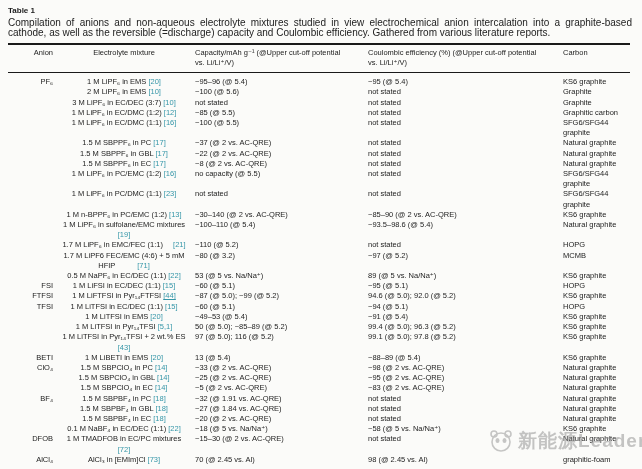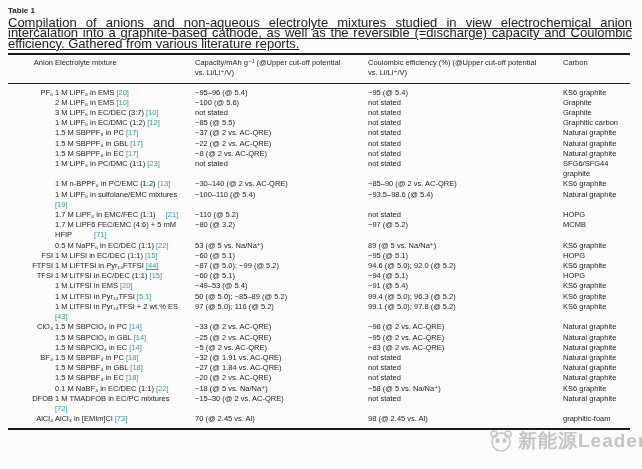--- a/index.html
+++ b/index.html
@@ -6,41 +6,41 @@
   body{
     width:642px;height:469px;
     background:#fbfbf9;
     color:#1c1c1c;
     font-family:"Liberation Sans","DejaVu Sans",sans-serif;
     position:relative;
     overflow:hidden;
   }
   .page{position:absolute;left:8px;top:6px;width:624px;}
   .table-label{font-weight:bold;font-size:8px;line-height:10px;margin-bottom:2px;}
-  .caption{font-size:13px;line-height:10.4px;text-align:justify;margin-bottom:4px;color:#222;text-decoration:underline;}
+  .caption{font-size:10px;line-height:10.4px;text-align:justify;margin-bottom:4px;color:#222;}
   table{
     border-collapse:collapse;
     table-layout:fixed;
     width:622px;
     font-size:7.5px;
     line-height:10.2px;
     border-bottom:2px solid #1a1a1a;
   }
   thead{border-top:2px solid #1a1a1a;border-bottom:1.4px solid #1a1a1a;}
   th{
     text-align:left;font-weight:normal;vertical-align:top;
     padding:3px 2px 4px 0;white-space:pre;font-size:7.5px;
   }
   td{
     vertical-align:top;padding:0 2px 0 0;white-space:pre;
   }
   tbody tr:first-child td{padding-top:4px;}
   tbody tr:last-child td{padding-bottom:4px;}
   .col-anion{width:47px;text-align:right;}
-  .col-electrolyte{width:140px;}
+  .col-electrolyte{width:140px;text-align:center;}
   .col-capacity{width:173px;}
   .col-ce{width:195px;}
   .col-carbon{width:67px;}
   th.col-anion, td.col-anion{padding-left:6px;}
   .ref{color:#3596a8;}
   .watermark{
     position:absolute;left:478px;top:420px;
     display:flex;align-items:center;gap:2px;
     color:rgba(150,150,150,0.55);
     font-size:19px;font-weight:bold;letter-spacing:1px;
@@ -98,38 +98,54 @@
         </tr>
         <tr>
           <td class="col-anion"></td>
           <td class="col-electrolyte">1 M LiPF₆ in EC/DMC (1:2) <span class="ref" style="color: rgb(53, 150, 168);">[12]</span></td>
           <td class="col-capacity">~85 (@ 5.5)</td>
           <td class="col-ce">not stated</td>
           <td class="col-carbon">Graphitic carbon</td>
         </tr>
         <tr>
           <td class="col-anion"></td>
+          <td class="col-electrolyte">1 M LiPF₆ in EC/DMC (1:1) <span class="ref" style="color: rgb(53, 150, 168);">[16]</span></td>
+          <td class="col-capacity">~100 (@ 5.5)</td>
+          <td class="col-ce">not stated</td>
+          <td class="col-carbon">SFG6/SFG44
+graphite</td>
+        </tr>
+        <tr>
+          <td class="col-anion"></td>
           <td class="col-electrolyte">1.5 M SBPPF₆ in PC <span class="ref" style="color: rgb(53, 150, 168);">[17]</span></td>
           <td class="col-capacity">~37 (@ 2 vs. AC-QRE)</td>
           <td class="col-ce">not stated</td>
           <td class="col-carbon">Natural graphite</td>
         </tr>
         <tr>
           <td class="col-anion"></td>
           <td class="col-electrolyte">1.5 M SBPPF₆ in GBL <span class="ref" style="color: rgb(53, 150, 168);">[17]</span></td>
           <td class="col-capacity">~22 (@ 2 vs. AC-QRE)</td>
           <td class="col-ce">not stated</td>
           <td class="col-carbon">Natural graphite</td>
         </tr>
         <tr>
           <td class="col-anion"></td>
           <td class="col-electrolyte">1.5 M SBPPF₆ in EC <span class="ref" style="color: rgb(53, 150, 168);">[17]</span></td>
           <td class="col-capacity">~8 (@ 2 vs. AC-QRE)</td>
           <td class="col-ce">not stated</td>
           <td class="col-carbon">Natural graphite</td>
+        </tr>
+        <tr>
+          <td class="col-anion"></td>
+          <td class="col-electrolyte">1 M LiPF₆ in PC/EMC (1:2) <span class="ref" style="color: rgb(53, 150, 168);">[16]</span></td>
+          <td class="col-capacity">no capacity (@ 5.5)</td>
+          <td class="col-ce">not stated</td>
+          <td class="col-carbon">SFG6/SFG44
+graphite</td>
         </tr>
         <tr>
           <td class="col-anion"></td>
           <td class="col-electrolyte">1 M LiPF₆ in PC/DMC (1:1) <span class="ref" style="color: rgb(53, 150, 168);">[23]</span></td>
           <td class="col-capacity">not stated</td>
           <td class="col-ce">not stated</td>
           <td class="col-carbon">SFG6/SFG44
 graphite</td>
         </tr>
         <tr>
@@ -203,20 +219,27 @@
           <td class="col-capacity">50 (@ 5.0); ~85–89 (@ 5.2)</td>
           <td class="col-ce">99.4 (@ 5.0); 96.3 (@ 5.2)</td>
           <td class="col-carbon">KS6 graphite</td>
         </tr>
         <tr>
           <td class="col-anion"></td>
           <td class="col-electrolyte">1 M LiTFSI in Pyr₁₄TFSI + 2 wt.% ES
 <span class="ref" style="color: rgb(53, 150, 168);">[43]</span></td>
           <td class="col-capacity">97 (@ 5.0); 116 (@ 5.2)</td>
           <td class="col-ce">99.1 (@ 5.0); 97.8 (@ 5.2)</td>
+          <td class="col-carbon">KS6 graphite</td>
+        </tr>
+        <tr>
+          <td class="col-anion">BETI</td>
+          <td class="col-electrolyte">1 M LiBETI in EMS <span class="ref" style="color: rgb(53, 150, 168);">[20]</span></td>
+          <td class="col-capacity">13 (@ 5.4)</td>
+          <td class="col-ce">~88–89 (@ 5.4)</td>
           <td class="col-carbon">KS6 graphite</td>
         </tr>
         <tr>
           <td class="col-anion">ClO₄</td>
           <td class="col-electrolyte">1.5 M SBPClO₄ in PC <span class="ref" style="color: rgb(53, 150, 168);">[14]</span></td>
           <td class="col-capacity">~33 (@ 2 vs. AC-QRE)</td>
           <td class="col-ce">~98 (@ 2 vs. AC-QRE)</td>
           <td class="col-carbon">Natural graphite</td>
         </tr>
         <tr>

